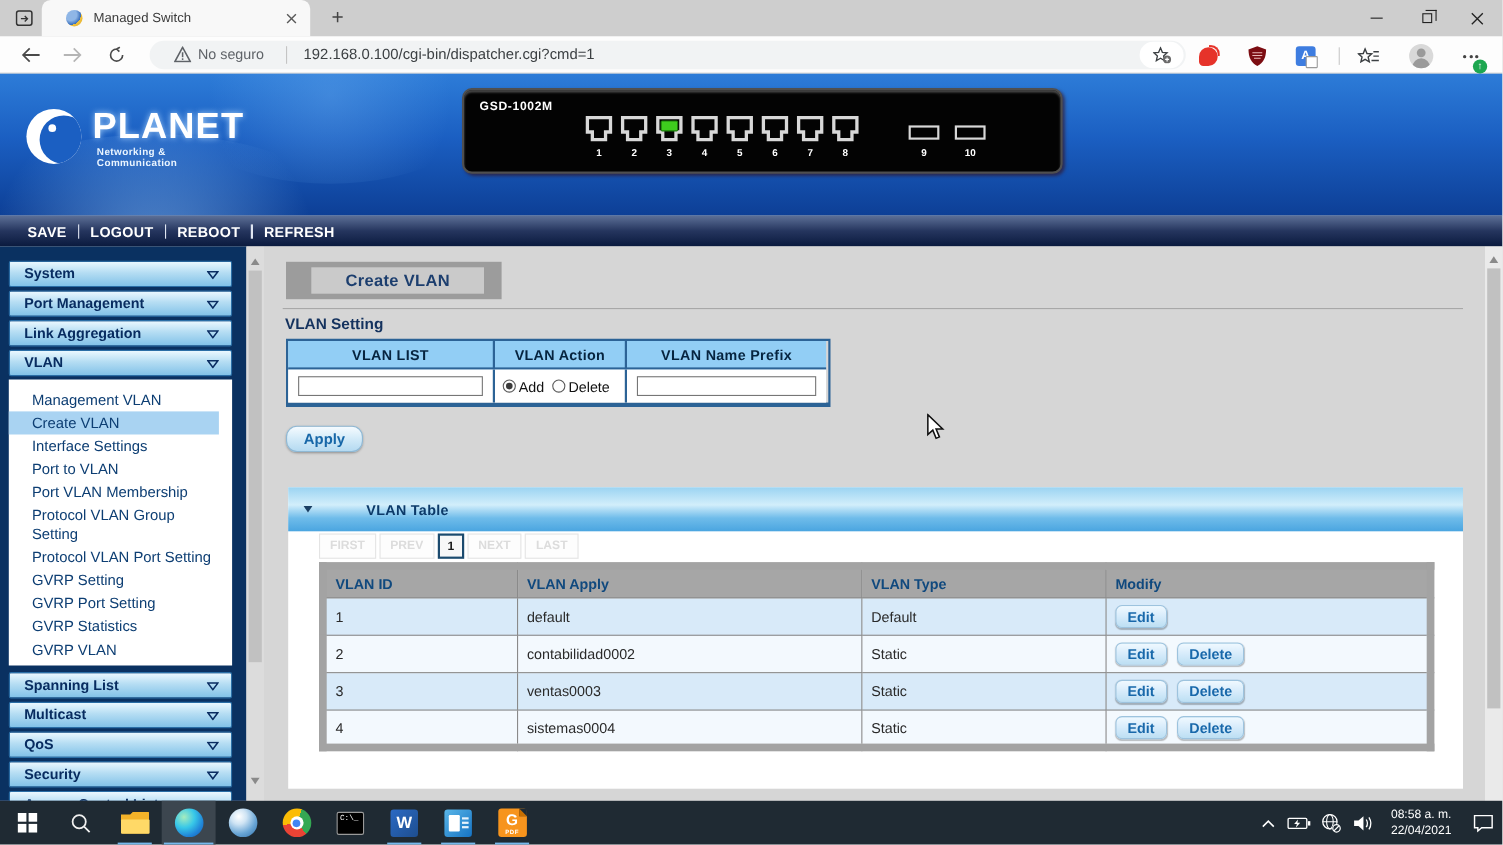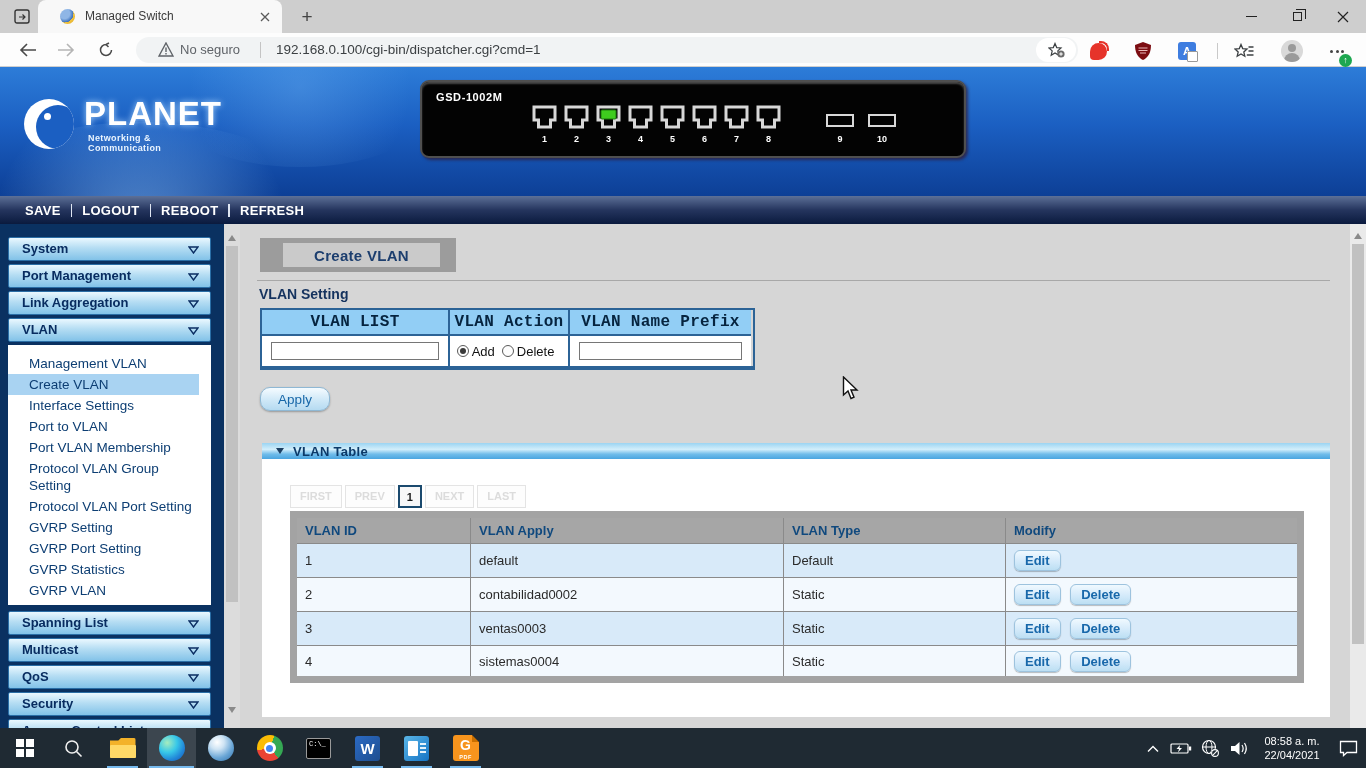--- a/index.html
+++ b/index.html
@@ -99,35 +99,35 @@
   .title-inner { position:absolute; left:23px; top:5px; width:157px; height:24px; background:#cacaca;
                  display:flex; align-items:center; justify-content:center; font-weight:bold; font-size:15px; color:#1c3e6e; letter-spacing:.3px; }
   .hline { position:absolute; left:17px; top:56px; width:1073px; height:1px; background:#a8a8a8; }
   .set-head { position:absolute; left:19px; top:62px; font-weight:bold; font-size:14px; color:#14325e; }
   .set-table { position:absolute; left:20px; top:84px; width:495px; border:2px solid #2c6396; border-bottom-width:4px; }
   .set-row { display:flex; }
   .set-cell { border-right:2px solid #2c6396; }
   .set-cell:last-child { border-right:none; }
   .c1 { width:188px; } .c2 { width:120px; } .c3 { width:181px; }
   .set-th { height:26px; background:#92cef5; display:flex; align-items:center; justify-content:center;
-            font-weight:bold; font-size:16px; color:#06243f; border-bottom:2px solid #2c6396; letter-spacing:.3px;font-family:Liberation Mono, monospace; }
+            font-weight:bold; font-size:13px; color:#06243f; border-bottom:2px solid #2c6396; letter-spacing:.3px; }
   .set-td { height:30px; background:#fff; display:flex; align-items:center; justify-content:center; }
   .txt-input { width:90%; height:18px; border:1px solid #767676; background:#fff; font-size:12px; padding:0 3px; }
   .radio { width:12px; height:12px; border:1px solid #5a5a5a; border-radius:50%; background:#fdfdfd; display:inline-flex; align-items:center; justify-content:center; margin-right:3px; }
   .radio .dot { width:6px; height:6px; border-radius:50%; background:#3a3a3a; }
   .rlabel { font-size:13px; color:#111; margin-right:7px; }
   .apply-btn { position:absolute; left:20px; top:163px; width:70px; height:24px; border-radius:10px;
                background:linear-gradient(180deg,#f5fbff 0%, #d2eaf8 50%, #b5daf1 100%);
-               border:1px solid #8fb8d4; color:#1767a8; font-weight:normal; font-size:13.5px;
+               border:1px solid #8fb8d4; color:#1767a8; font-weight:bold; font-size:13.5px;
                display:flex; align-items:center; justify-content:center; box-shadow:0 1px 2px rgba(0,0,0,.3); }
 
   .section { position:absolute; left:22px; top:219px; width:1068px; height:274px; background:#fff; }
-  .sec-bar { position:absolute; left:0; top:0; width:1068px; height:16px;
+  .sec-bar { position:absolute; left:0; top:0; width:1068px; height:40px;
              background:linear-gradient(180deg,#9bd4f2 0%, #d2eefb 40%, #6fbcea 70%, #4aa5e0 100%);
-             display:flex; align-items:center; padding-left:14px; }
+             display:flex; align-items:center; padding-left:14px;gap:40px; }
   .sec-caret { width:0; height:0; border-left:4.5px solid transparent; border-right:4.5px solid transparent; border-top:6px solid #1b3f63; margin-right:9px; }
   .sec-title { font-weight:bold; font-size:13px; color:#0c3a69; letter-spacing:.3px; }
   .pagination { position:absolute; left:28px; top:42px; display:flex; gap:3px; }
   .pg { height:23px; padding:0 9px; background:#fdfdfd; border:1px solid #e4e4e4; color:#dcdcdc; font-weight:bold; font-size:11px; line-height:21px; }
   .pg.active { border:2px solid #1b4a6e; color:#1a1a1a; background:#f7f7f7; padding:0 7px; }
 
   table.data { position:absolute; left:28px; top:68px; border-collapse:collapse; }
   table.data th { background:#a6a6a6; color:#10497e; font-weight:bold; font-size:13px; text-align:left;
                   padding:0 8px; height:29px; border:1px solid #8a8a8a; }
   table.data td { font-size:13px; color:#2a2a2a; padding:0 8px; height:34px; border:1px solid #8a8a8a; }

